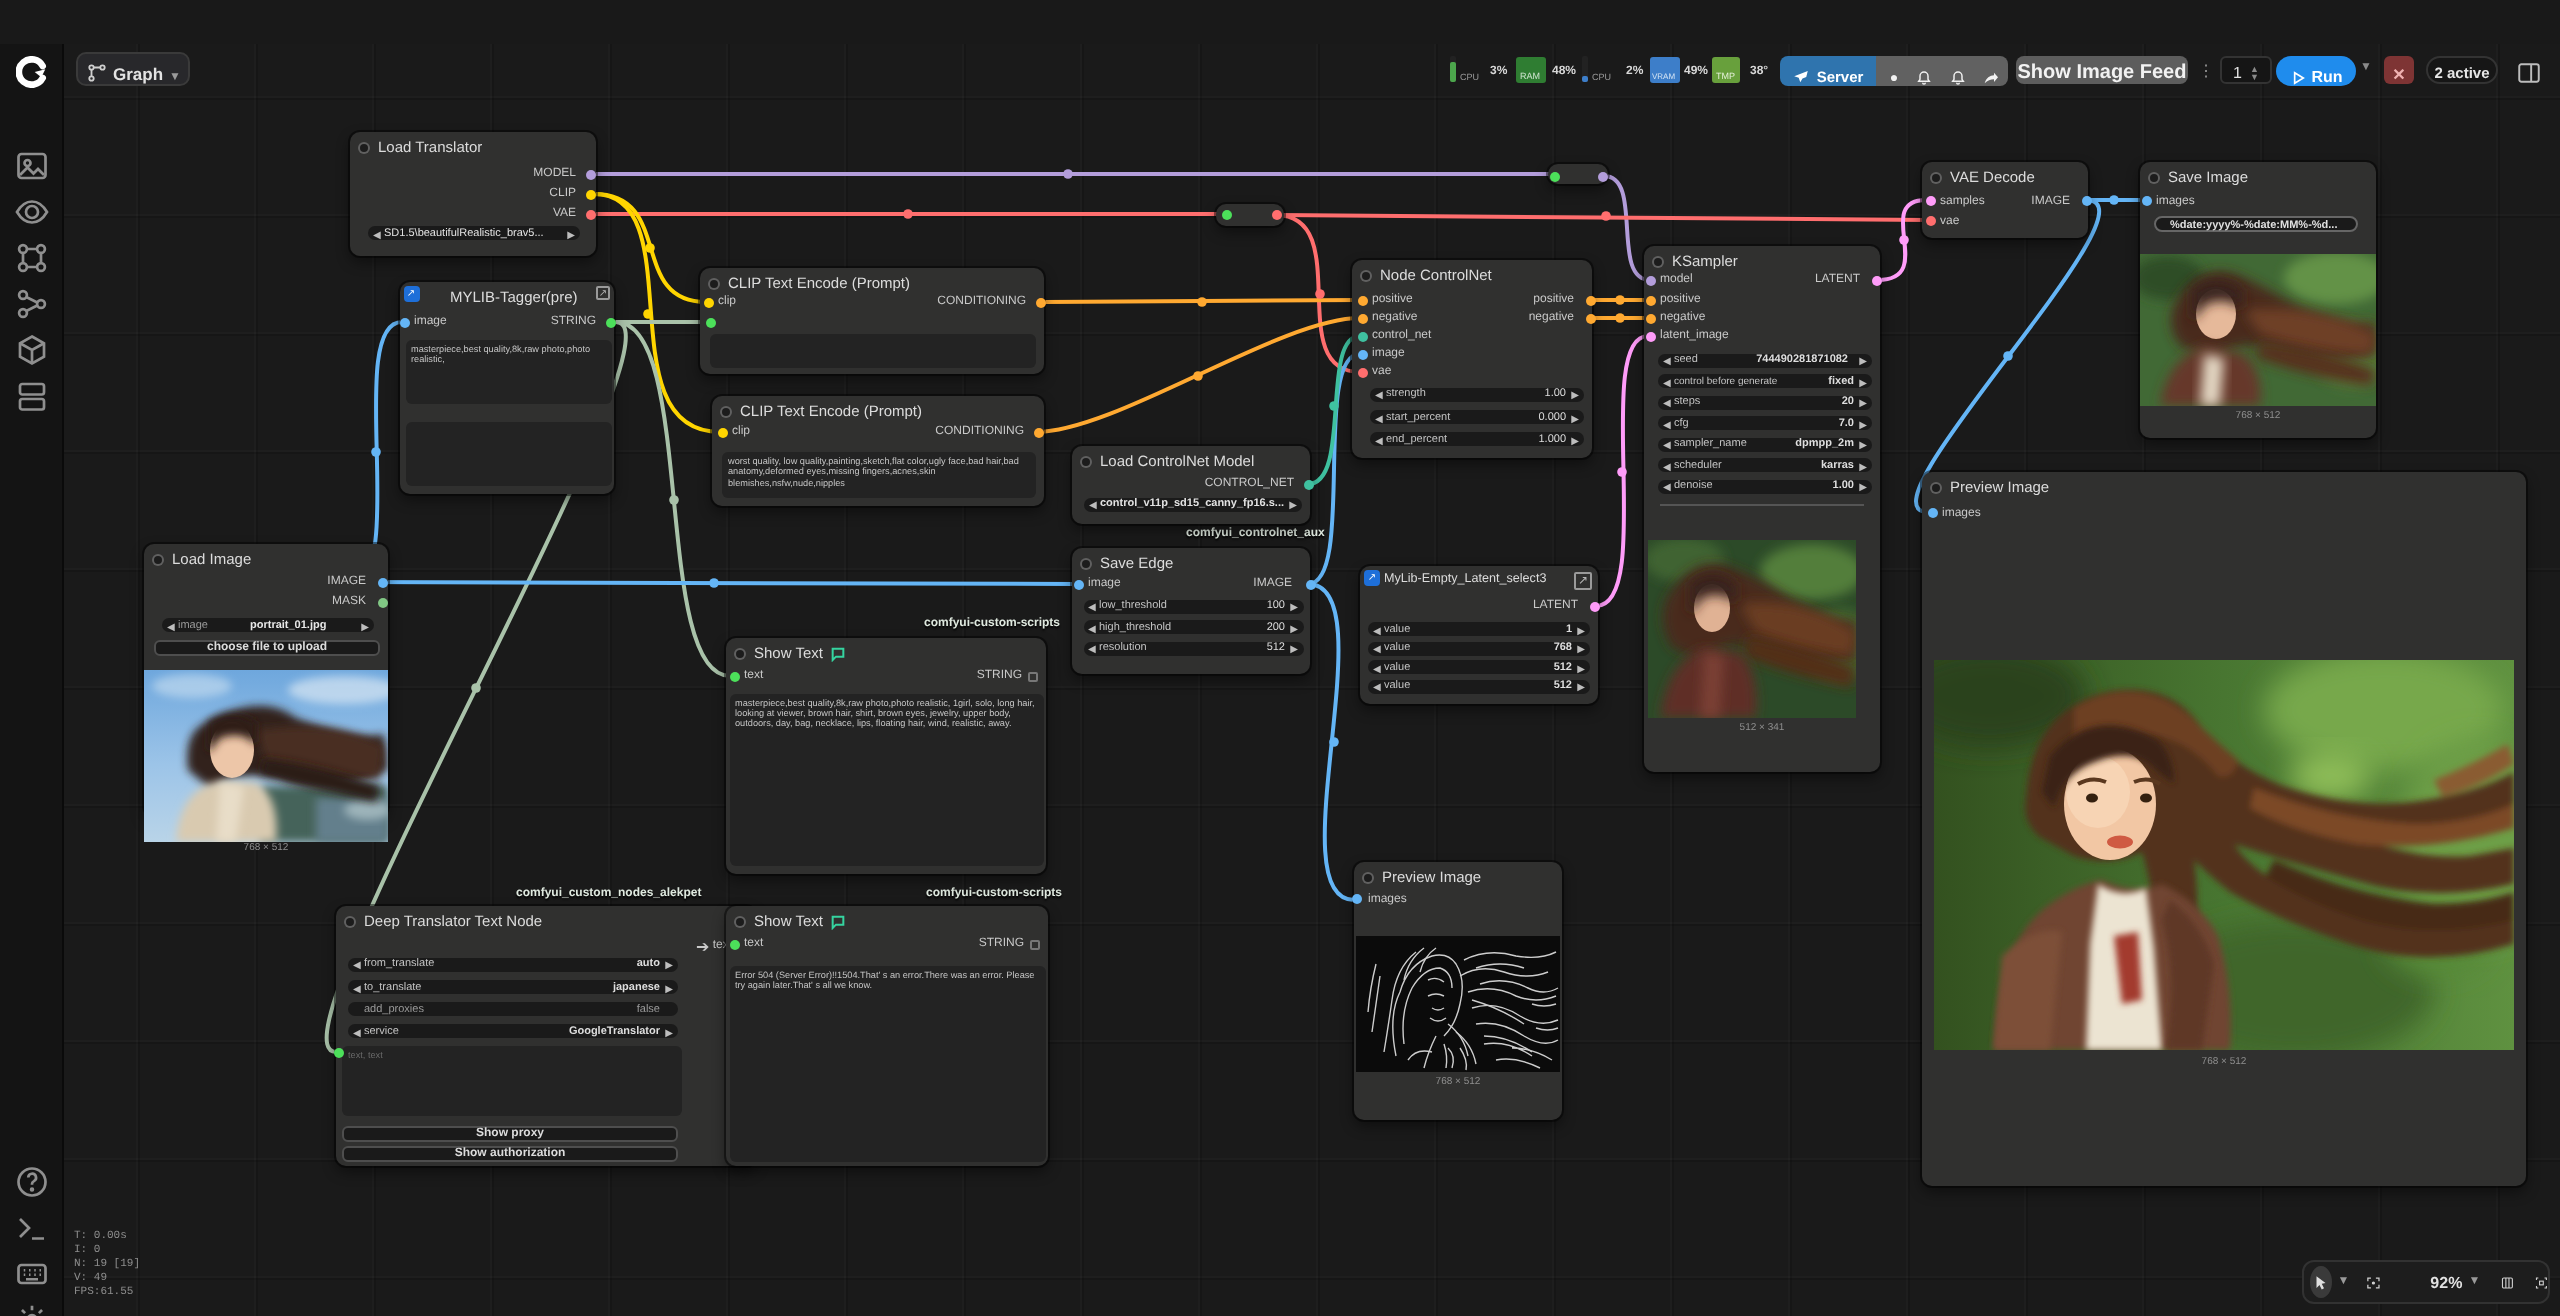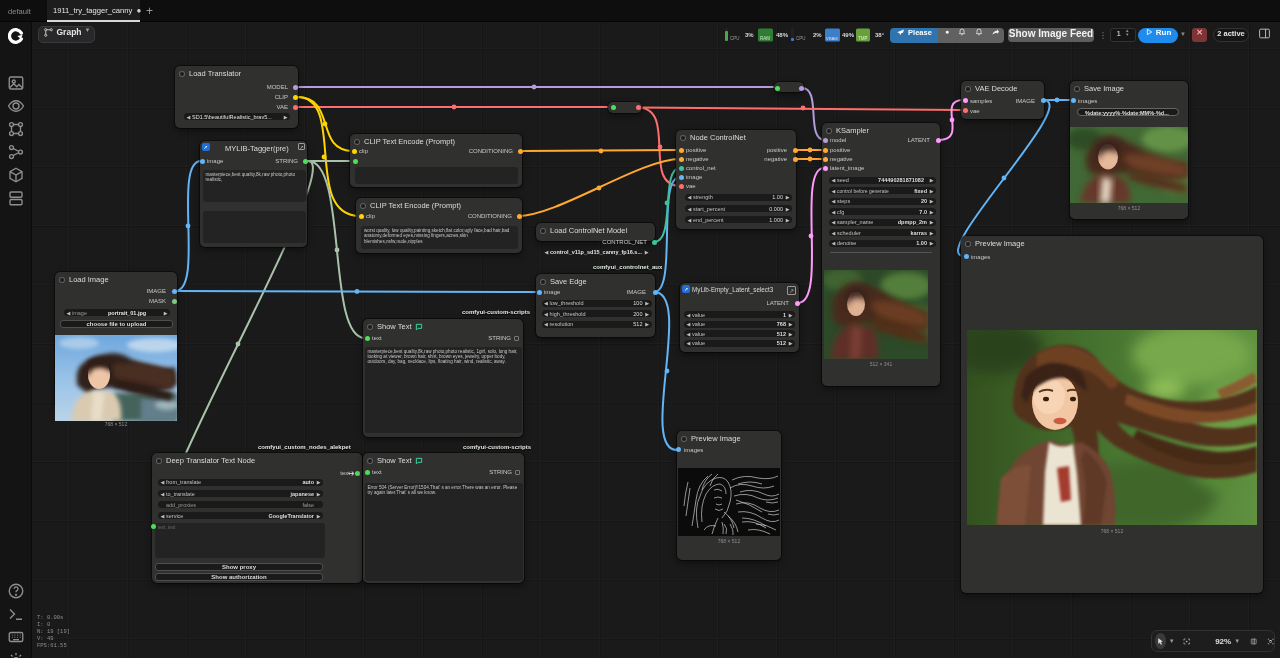--- a/index.html
+++ b/index.html
@@ -25,21 +25,21 @@
 .w .k{position:absolute;left:8px;top:0.5px}
 .w .v{position:absolute;right:9px;top:0.5px;color:#dedede}
 .w .la{position:absolute;left:2.5px;top:0.5px;color:#bdbdbd;font-size:5px}
 .w .ra{position:absolute;right:2.5px;top:0.5px;color:#bdbdbd;font-size:5px}
 .btn{position:absolute;background:#1a1a1a;border:1px solid #4e4e4e;border-radius:3px;font-size:6px;color:#dcdcdc;text-align:center;z-index:11}
 .ta{position:absolute;background:#232323;border-radius:3px;font-size:4.6px;line-height:5.4px;color:#c7c7c7;overflow:hidden;padding:2px 3px;font-family:"Liberation Sans",sans-serif;letter-spacing:0px;z-index:11}
 .cap{position:absolute;font-size:5px;color:#8f8f8f;text-align:center;white-space:nowrap}
 .badge{position:absolute;font-size:6px;font-weight:bold;color:#dfe9df;white-space:nowrap;z-index:9;text-shadow:0 1px 1px #000}
 .img{position:absolute;z-index:11;overflow:hidden}
 
-.tbtn{position:absolute;display:flex;align-items:flex-start;justify-content:center;z-index:45;white-space:nowrap}
+.tbtn{position:absolute;display:flex;align-items:flex-end;justify-content:center;z-index:45;white-space:nowrap}
 </style></head>
 <body>
 <div id="app">
 <div id="canvas"></div>
 
 <svg id="wires" width="1280" height="658" style="position:absolute;left:0;top:0;z-index:5" fill="none" stroke-linecap="round">
 <g stroke-width="2">
 
 <path d="M297,87 L776,87" stroke="#B39DDB"></path>
 <path d="M802,88 C822,88 805,140 825,140" stroke="#B39DDB"></path>
@@ -149,21 +149,21 @@
           <i class="ndot"></i>
           <span>CLIP Text Encode (Prompt)</span>
         </div>
  <div class="dot" style="left:2.5px;top:15.5px;background:#FFD500"></div>
         <div class="slbl" style="left:10px;top:15px">clip</div>
  <div class="slbl" style="right:10px;top:15px">CONDITIONING</div>
         <div class="dot" style="right:0px;top:15.5px;background:#FFA931"></div>
  <div class="ta" style="left:5px;top:28px;width:157px;height:23px">worst quality, low quality,painting,sketch,flat color,ugly face,bad hair,bad anatomy,deformed eyes,missing fingers,acnes,skin blemishes,nsfw,nude,nipples</div>
 </div>
 
-<div class="node" style="left:55px;top:272px;width:122px;height:136px">
+<div class="node" style="left:72px;top:272px;width:122px;height:136px">
  <div class="nt">
           <i class="ndot"></i>
           <span>Load Image</span>
         </div>
  <div class="slbl" style="right:11px;top:16px">IMAGE</div>
         <div class="dot" style="right:0.5px;top:16.5px;background:#64B5F6"></div>
  <div class="slbl" style="right:11px;top:26px">MASK</div>
         <div class="dot" style="right:0.5px;top:26.5px;background:#81C784"></div>
  <div class="w" style="left:9px;top:37px;width:106px">
           <span class="la">◀</span>
@@ -232,21 +232,21 @@
           <span class="ra">▶</span>
         </div>
  <div class="w" style="left:9px;top:86px;width:107px">
           <span class="la">◀</span>
           <span class="k">end_percent</span>
           <span class="v">1.000</span>
           <span class="ra">▶</span>
         </div>
 </div>
 
-<div class="node" style="left:536px;top:223px;width:119px;height:18px">
+<div class="node" style="left:536px;top:223px;width:119px;height:39px">
  <div class="nt">
           <i class="ndot"></i>
           <span>Load ControlNet Model</span>
         </div>
  <div class="slbl" style="right:8px;top:16px">CONTROL_NET</div>
         <div class="dot" style="right:-1.5px;top:16.5px;background:#3fc1a0"></div>
  <div class="w" style="left:6px;top:25.5px;width:109px">
           <span class="la">◀</span>
           <span style="position:absolute;left:8px;top:0.5px;color:#e2e2e2;font-weight:bold">control_v11p_sd15_canny_fp16.s...</span>
           <span class="ra">▶</span>
@@ -293,21 +293,21 @@
           </svg>
         </div>
  <div class="dot" style="left:1.5px;top:16.5px;background:#4ce05a"></div>
         <div class="slbl" style="left:9px;top:16px">text</div>
  <div class="slbl" style="right:12px;top:16px">STRING</div>
         <div style="position:absolute;right:4px;top:16.5px;width:5px;height:5px;border:1px solid #777;border-radius:1px"></div>
  <div class="ta" style="left:1.5px;top:27.5px;width:157px;height:86px">masterpiece,best quality,8k,raw photo,photo realistic, 1girl, solo, long hair, looking at viewer, brown hair, shirt, brown eyes, jewelry, upper body, outdoors, day, bag, necklace, lips, floating hair, wind, realistic, away.</div>
 </div>
 
 <div class="badge" style="left:258px;top:444px">comfyui_custom_nodes_alekpet</div>
-<div class="node" style="left:152px;top:453px;width:210px;height:130px">
+<div class="node" style="left:168px;top:453px;width:210px;height:130px">
  <div class="nt">
           <i class="ndot"></i>
           <span>Deep Translator Text Node</span>
         </div>
  <div class="slbl" style="right:12px;top:17px">text</div>
         <div class="dot" style="right:2.5px;top:17.5px;background:#4ce05a"></div>
  <div class="w" style="left:6px;top:25.5px;width:165px">
           <span class="la">◀</span>
           <span class="k">from_translate</span>
           <span class="v" style="font-weight:bold">auto</span>
@@ -593,25 +593,20 @@
 <div class="node" style="left:774px;top:82px;width:30px;height:10px;border-radius:5px;z-index:8"></div>
 <div class="dot" style="left:775px;top:85.5px;background:#4ce05a;z-index:12"></div>
 <div class="dot" style="left:799px;top:85.5px;background:#B39DDB;z-index:12"></div>
 <div class="node" style="left:608px;top:102px;width:34px;height:11px;border-radius:5px;z-index:8"></div>
 <div class="dot" style="left:611px;top:105px;background:#4ce05a;z-index:12"></div>
 <div class="dot" style="left:636px;top:105px;background:#FF6E6E;z-index:12"></div>
 
 <div style="position:absolute;left:348px;top:468.5px;color:#c9c9c9;font-size:8px;z-index:12">➔</div>
 </div>
 
-<div id="tabbar">
- <div class="tab" style="left:8px">default</div>
- <div class="tab active" style="left:47px;width:93px;padding-left:6px">1911_try_tagger_canny&nbsp;&nbsp;<span style="color:#cfcfcf;font-size:8px">●</span></div>
- <div class="tab" style="left:146px;color:#9a9a9a;font-size:12px">+</div>
-</div>
 <div id="sidebar">
  <svg class="sic" style="top:6px;left:8px;width:16px;height:16px" viewBox="0 0 24 24">
         <path d="M20 7.5A9.5 9.5 0 1 0 20 16.5" fill="none" stroke="#fff" stroke-width="5" stroke-linecap="round"></path>
         <path d="M14 12l8-2-3 6z" fill="#fff"></path>
       </svg>
  <svg class="sic" style="top:52px" viewBox="0 0 24 24" fill="none" stroke="currentColor" stroke-width="1.8">
         <rect x="3" y="4" width="18" height="16" rx="2"></rect>
         <circle cx="9" cy="10" r="2"></circle>
         <path d="M4 18l5-5 4 4 3-3 4 4"></path>
       </svg>
@@ -689,21 +684,21 @@
    <rect x="133" y="1.5" width="14" height="13" rx="1.5" fill="#68a03c"></rect>
           <text x="135" y="12.5" font-size="4.5" fill="#e4f0d8" font-family="Liberation Sans">TMP</text>
    <text x="152" y="10" font-size="6" font-weight="bold" fill="#d8d8d8" font-family="Liberation Sans">38°</text>
   </svg>
  </div>
 
  <div class="tbtn" style="left:890px;top:27.5px;width:48px;height:15px;background:#2f74ae;border-radius:4px 0 0 4px">
   <svg width="9" height="9" viewBox="0 0 24 24" fill="#fff">
           <path d="M21 4L3 11l6 2 2 6 3-5 5-2z"></path>
         </svg>
-  <span style="color:#fff;font-size:7.5px;font-weight:bold;margin-left:3px">Please</span>
+  <span style="color:#fff;font-size:7.5px;font-weight:bold;margin-left:3px">Server</span>
  </div>
  <div class="tbtn" style="left:938px;top:27.5px;width:66px;height:15px;background:#616161;border-radius:0 4px 4px 0">
   <span style="color:#f2f2f2;font-size:7px;margin:0 4.5px">●</span>
   <svg width="8" height="8" viewBox="0 0 24 24" fill="none" stroke="#f2f2f2" stroke-width="2.2" style="margin:0 4.5px">
           <path d="M6 9a6 6 0 0 1 12 0v5l2 3H4l2-3zM10 19a2 2 0 0 0 4 0"></path>
         </svg>
   <svg width="8" height="8" viewBox="0 0 24 24" fill="none" stroke="#f2f2f2" stroke-width="2.2" style="margin:0 4.5px">
           <path d="M6 9a6 6 0 0 1 12 0v5l2 3H4l2-3zM10 19a2 2 0 0 0 4 0"></path>
         </svg>
   <svg width="8" height="8" viewBox="0 0 24 24" fill="#f2f2f2" style="margin:0 3px">

